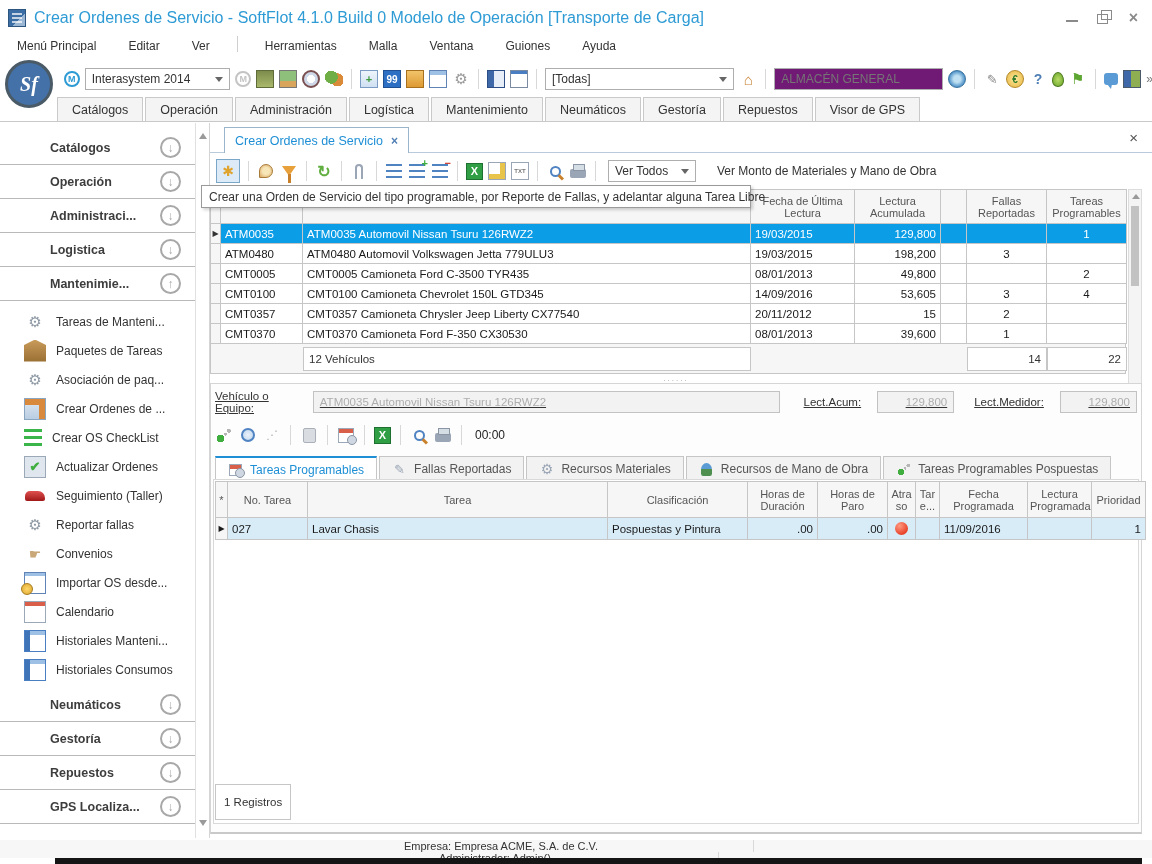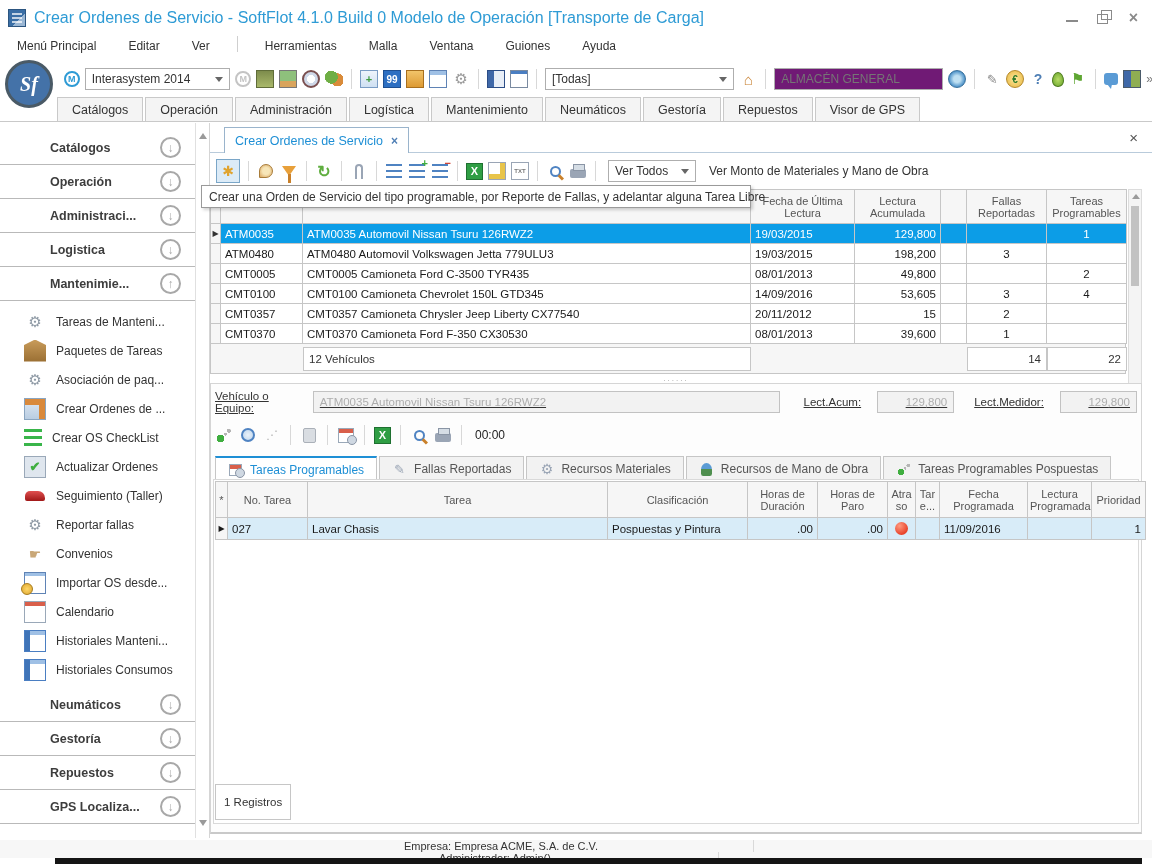--- a/index.html
+++ b/index.html
@@ -115,21 +115,21 @@
   .ic-tree.plus:after { content:"+"; position:absolute; right:-3px; top:-7px; color:#3fae3f; font-weight:bold; font-size:11px; }
   .ic-tree.minus:after { content:"−"; position:absolute; right:-3px; top:-7px; color:#d04030; font-weight:bold; font-size:11px; }
   .ic-excel { background:#2f9e44; color:#fff; font-weight:bold; font-size:11px; border:1px solid #1e7030; width:17px; height:17px; display:flex; align-items:center; justify-content:center; }
   .ic-note { background:#fff; border:1px solid #9aa5b5; box-shadow:inset -5px -5px 0 #e8c44a; }
   .ic-txt { background:#fff; border:1px solid #9aa5b5; color:#777; font-size:6px; font-weight:bold; }
   .ic-zoom { width:11px; height:11px; border-radius:50%; border:2px solid #4f83c2; position:relative; }
   .ic-zoom:after { content:""; position:absolute; right:-5px; bottom:-4px; width:6px; height:2.5px; background:#c9802a; transform:rotate(45deg); }
   .ic-print { width:16px; height:9px; background:#9aa5b5; border-radius:2px; position:relative; margin-top:4px; }
   .ic-print:before { content:""; position:absolute; left:3px; top:-5px; width:10px; height:5px; background:#d5dde5; border:1px solid #8a95a5; }
   .combo-vertodos { width:88px; margin-left:4px; }
-  .view-label { margin-left:8px; font-size:12px; color:#333; white-space:nowrap; }
+  .view-label { margin-left:16px; font-size:12px; color:#333; white-space:nowrap; }
 
   
   .tooltip { position:absolute; top:62px; left:-9px; width:550px; height:23px; background:#fff; border:1px solid #9a9a9a; box-shadow:2px 2px 3px rgba(0,0,0,.18); display:flex; align-items:center; padding:0 7px; font-size:12px; color:#333; z-index:30; white-space:nowrap; }
 
   
   .vgrid { position:absolute; top:66px; left:0; width:916px; }
   table { border-collapse:collapse; table-layout:fixed; }
   .vgrid table { width:916px; font-size:11.5px; }
   .vgrid th { background:#f6f6f6; border:1px solid #c6c6c6; font-weight:normal; color:#555; font-size:11px; height:34px; padding:0 2px; }
   .vgrid td { border:1px solid #c6c6c6; height:20px; padding:0 4px; background:#fff; color:#1a1a1a; overflow:hidden; white-space:nowrap; }

